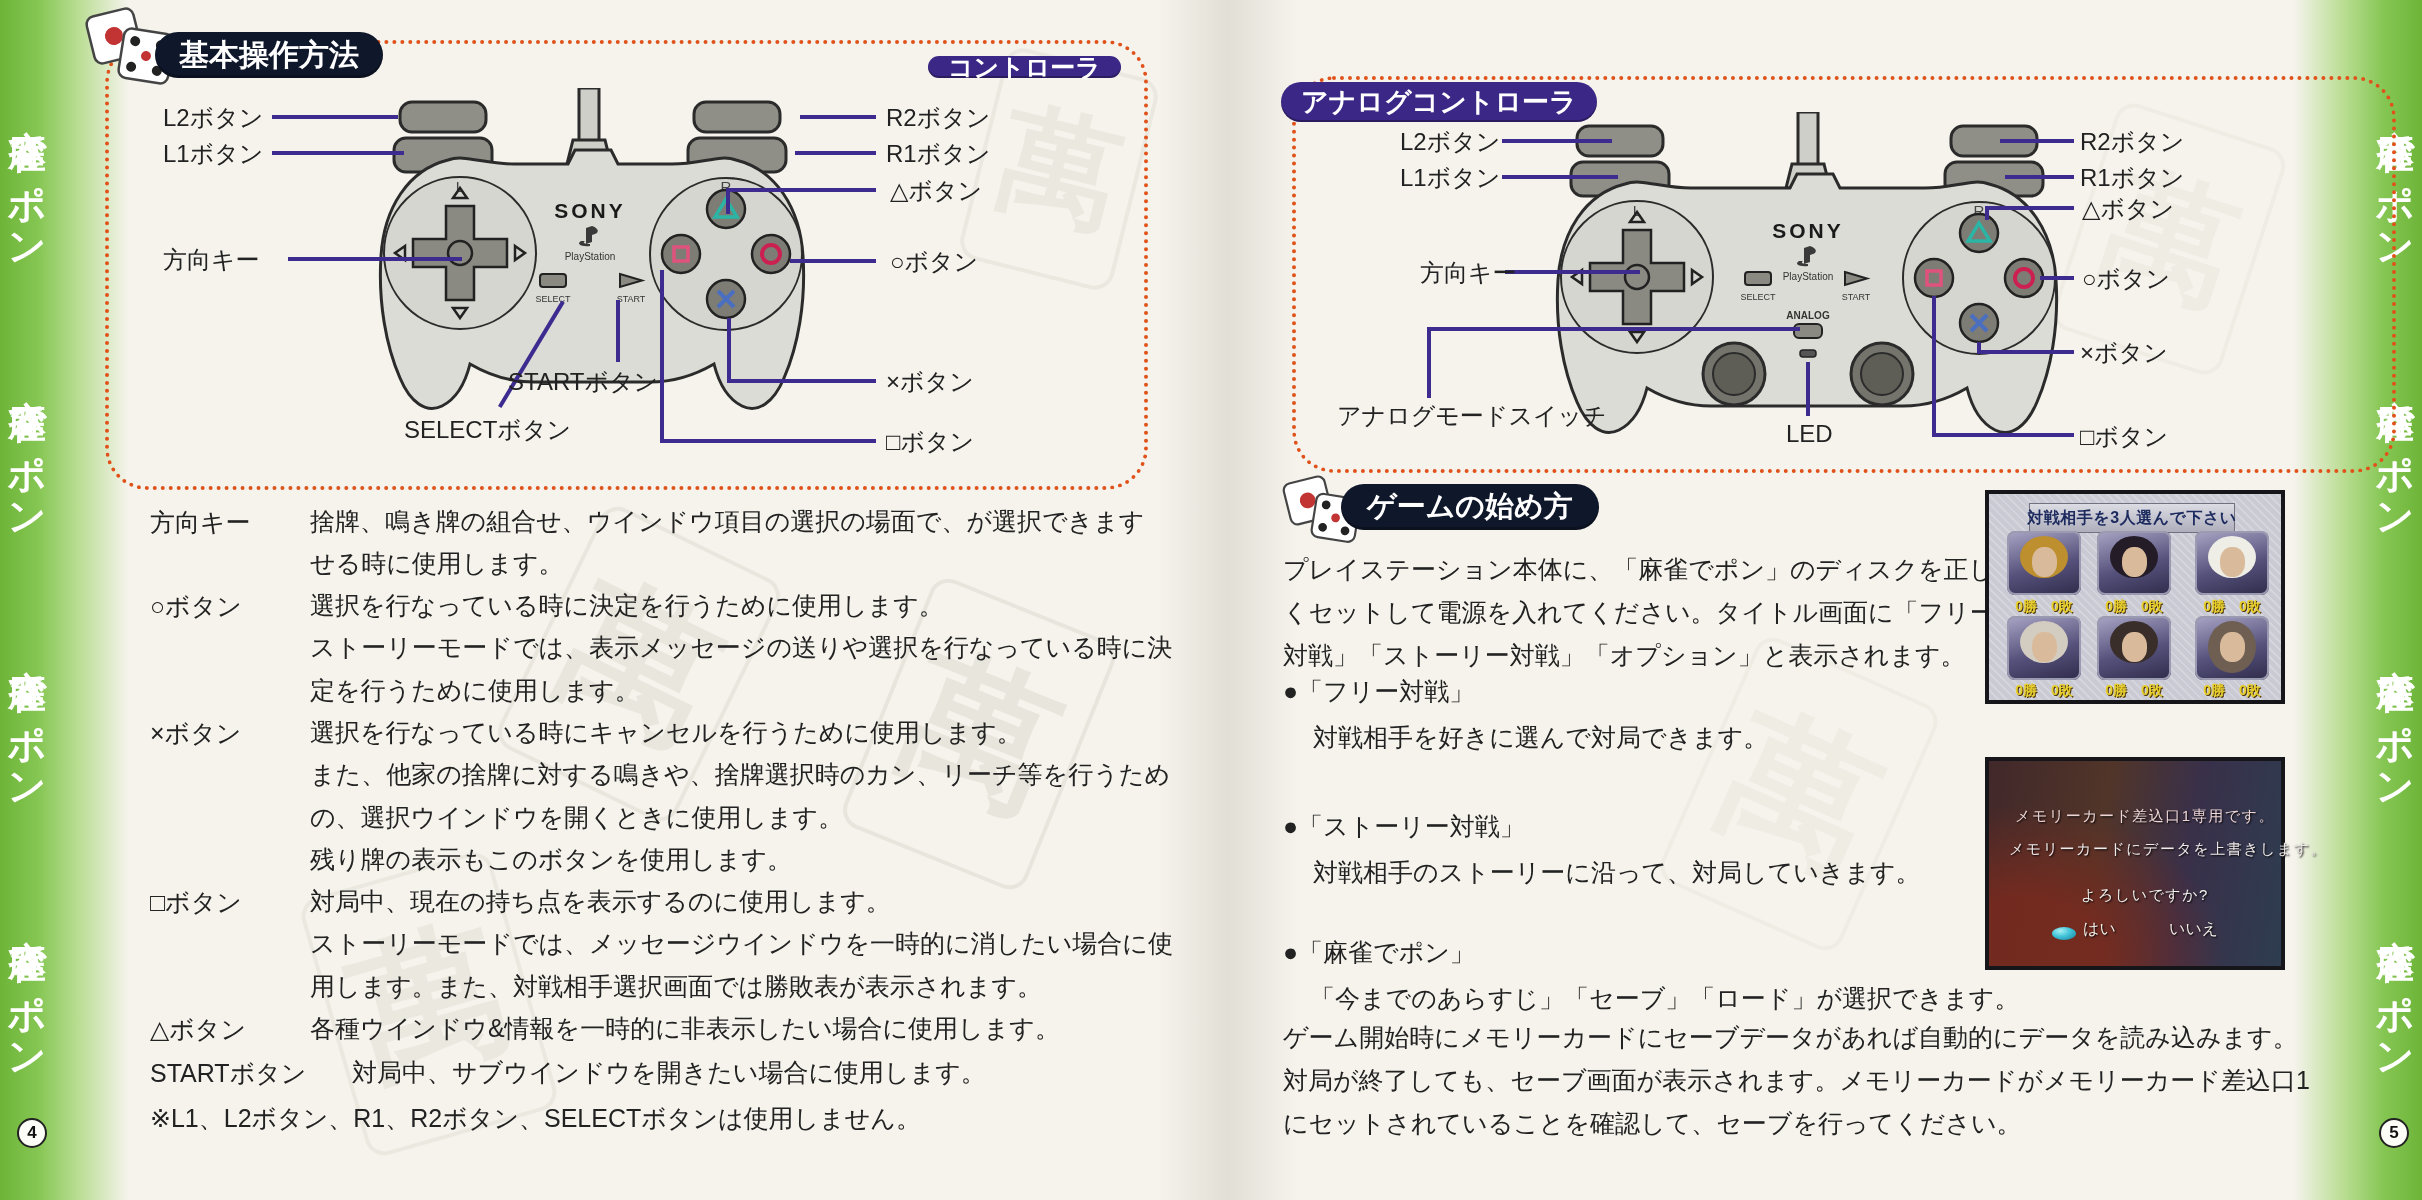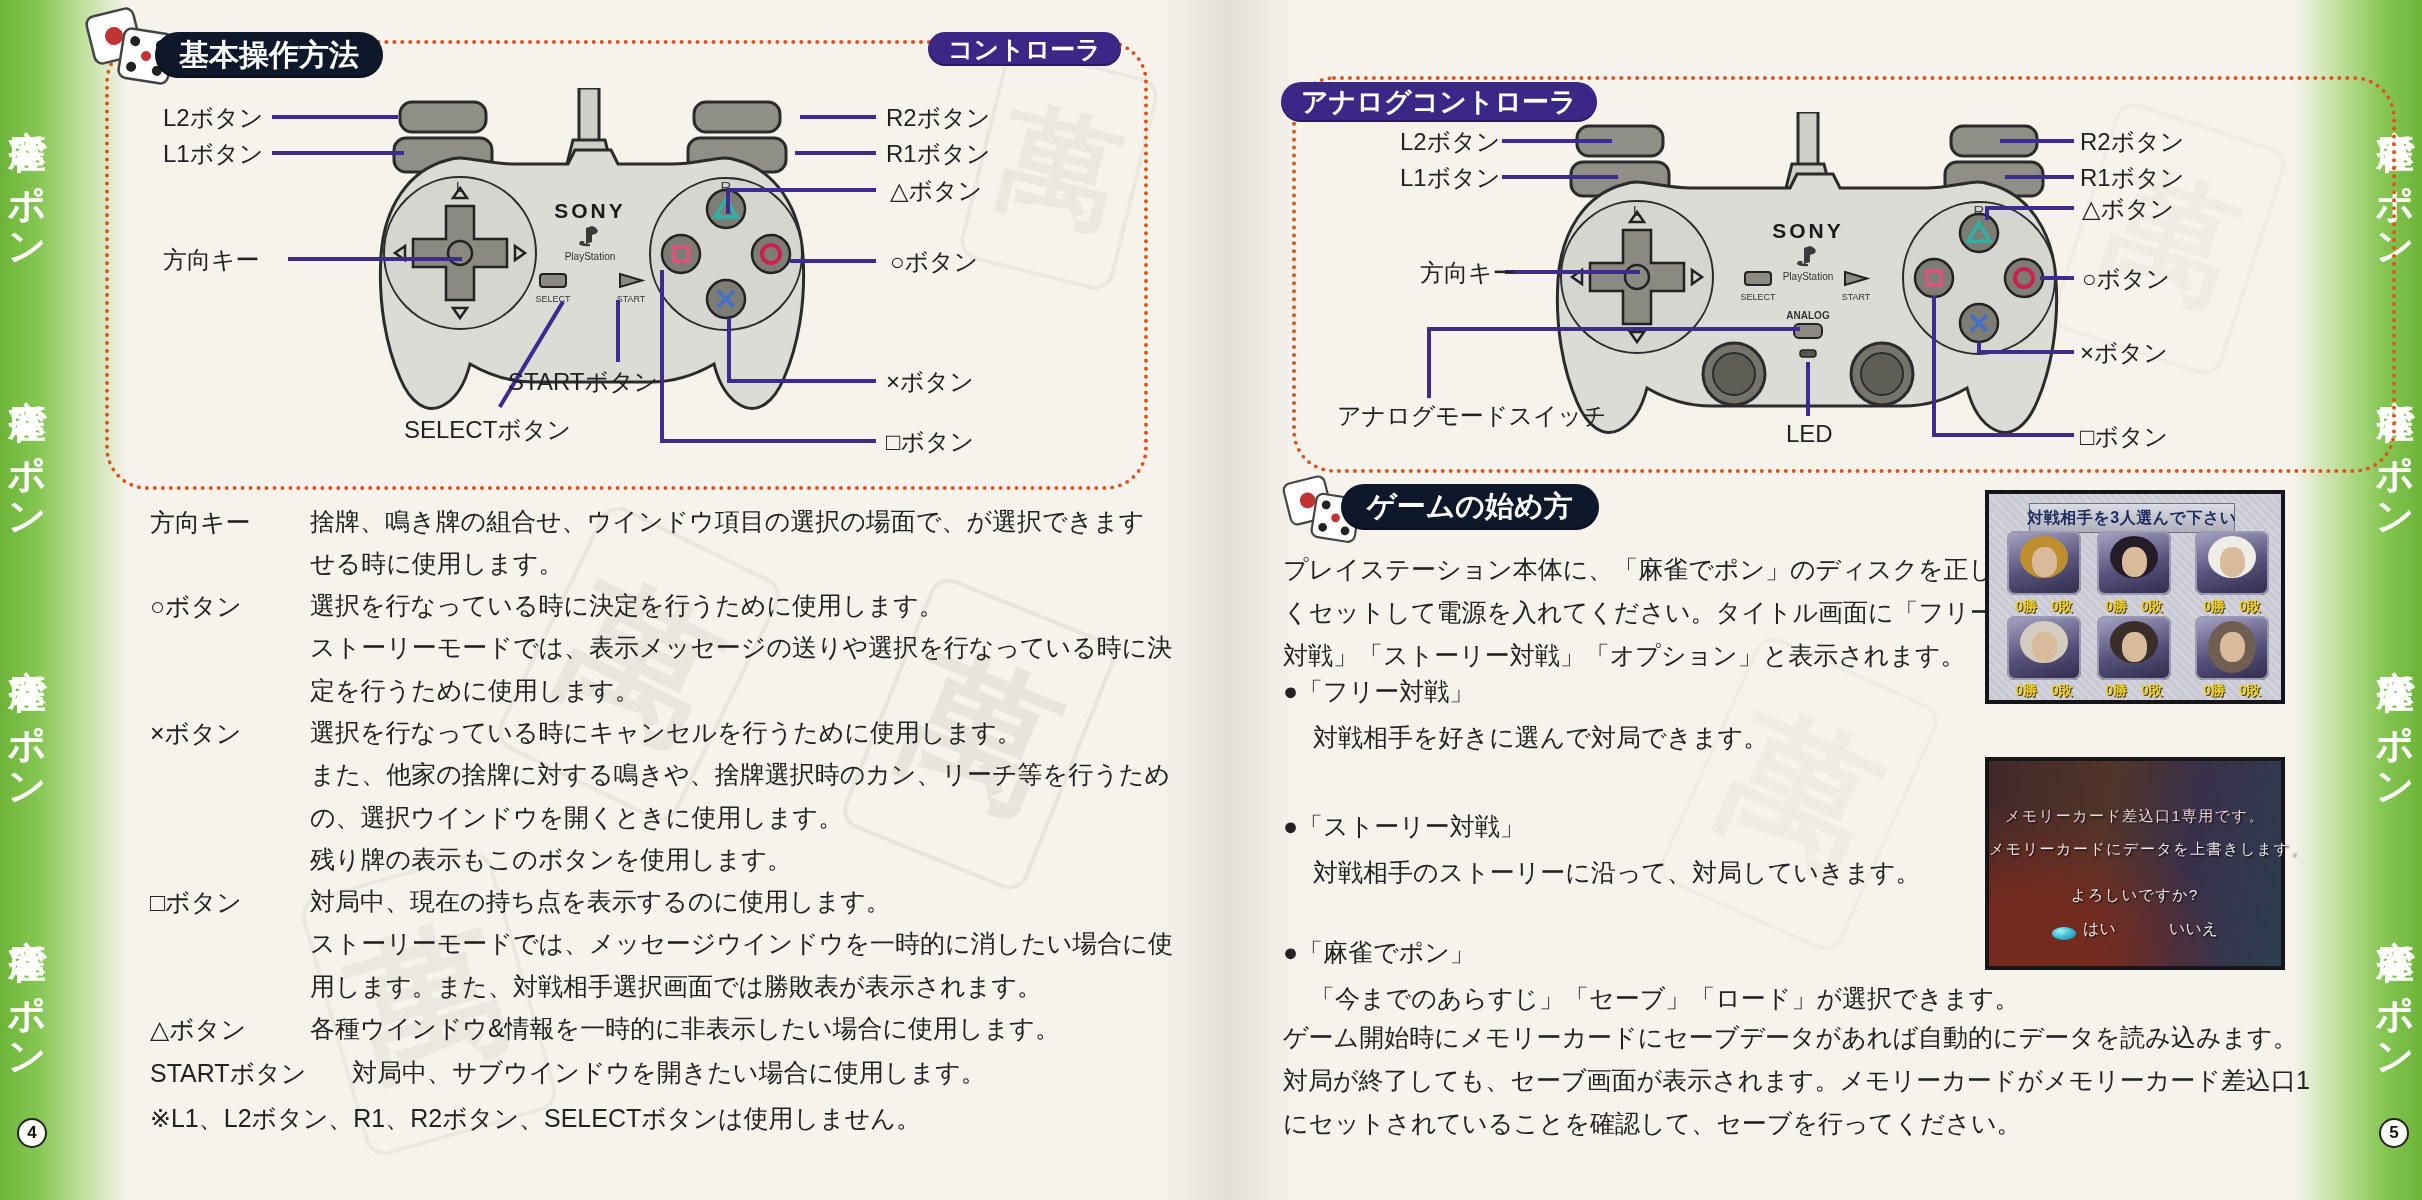--- a/index.html
+++ b/index.html
@@ -63,21 +63,21 @@
   .cell .face{position:absolute;left:25px;top:16px;width:25px;height:30px;border-radius:46%;background:#d9bb9c;}
   .c1 .hair{background:#bd8f2f;} .c2 .hair{background:#241d28;}
   .c3 .hair{background:#efeee6;} .c4 .hair{background:#d3ccc0;}
   .c5 .hair{background:#3a2e2a;} .c6 .hair{background:#6e5f52;height:52px;}
   .rec{position:absolute;width:74px;display:flex;justify-content:center;gap:14px;
     color:#e8cf2a;font-size:14px;font-weight:bold;text-shadow:1px 1px 0 #4a3208;}
   .shot2{height:213px;background:
     radial-gradient(ellipse at 12% 96%,rgba(122,42,30,.85) 0 22%,rgba(0,0,0,0) 55%),
     linear-gradient(100deg,#41282a 0%,#513529 38%,#39304a 66%,#2e3d50 100%);}
   .s2line{position:absolute;left:0;right:0;text-align:center;font-size:15px;
-    letter-spacing:1.5px;text-shadow:1px 1px 2px #000;white-space:nowrap;}
+    letter-spacing:1.5px;text-shadow:1px 1px 2px #000;white-space:nowrap;padding-left:20px;}
   .s2ans{position:absolute;font-size:16px;color:#f2efe8;text-shadow:1px 1px 2px #000;}
   .disc{position:absolute;width:24px;height:13px;border-radius:50%;
     background:radial-gradient(ellipse at 35% 30%,#a8f0f4 0,#3fc2d8 45%,#157e9a 100%);}
   
   .dice{position:absolute;}
   svg text{font-family:"Liberation Sans","DejaVu Sans",sans-serif;}
 </style>
 </head>
 <body>
 
@@ -130,21 +130,21 @@
         <circle cx="79" cy="39" r="5" fill="#222"></circle>
       <circle cx="53" cy="65" r="5" fill="#222"></circle>
         <circle cx="79" cy="65" r="5" fill="#222"></circle>
       <circle cx="66" cy="52" r="5" fill="#c23434"></circle>
     </g>
   </svg>
 
   <div class="pill green" style="left:155px;top:32px;height:46px;padding:0 24px;font-size:30px;">
     <span>基本操作方法</span>
   </div>
-  <div class="pill purple" style="left:928px;top:32px;height:34px;padding:0 20px;font-size:25px;">
+  <div class="pill purple" style="left:928px;top:56px;height:22px;padding:0 20px;font-size:25px;">
     <span>コントローラ</span>
   </div>
 
   <svg style="position:absolute;left:372px;top:88px" width="436" height="330" viewBox="0 0 436 330">
     <g stroke="#2b2b2b" stroke-width="3" fill="#cfcfc9">
       <rect x="207" y="0" width="20" height="54"></rect>
       <path d="M201,52 h32 l6,24 h-44 z"></path>
     </g>
     <g stroke="#2b2b2b" stroke-width="3">
       <rect x="28" y="14" rx="12" width="86" height="30" fill="#8f8f87"></rect>

